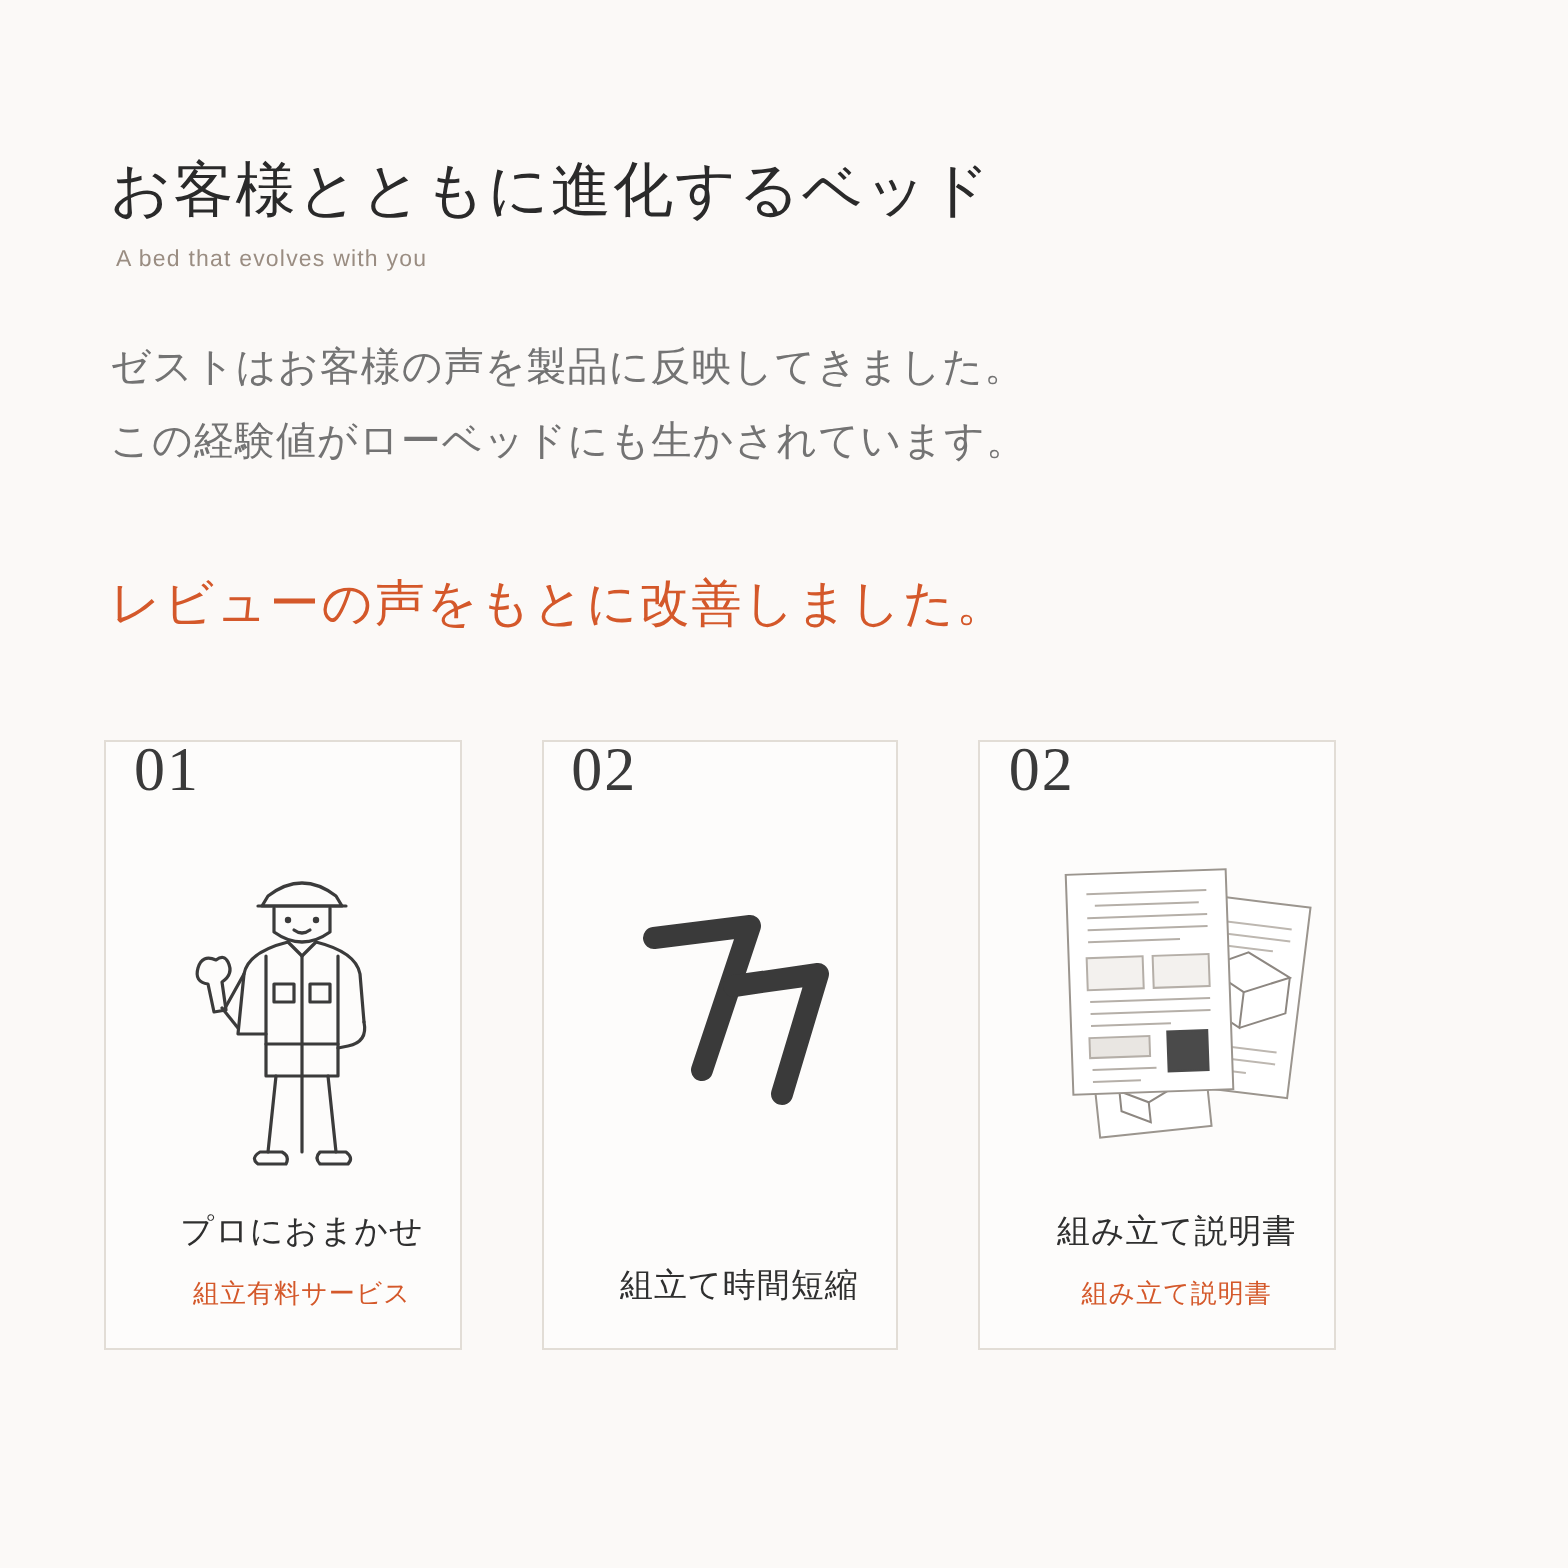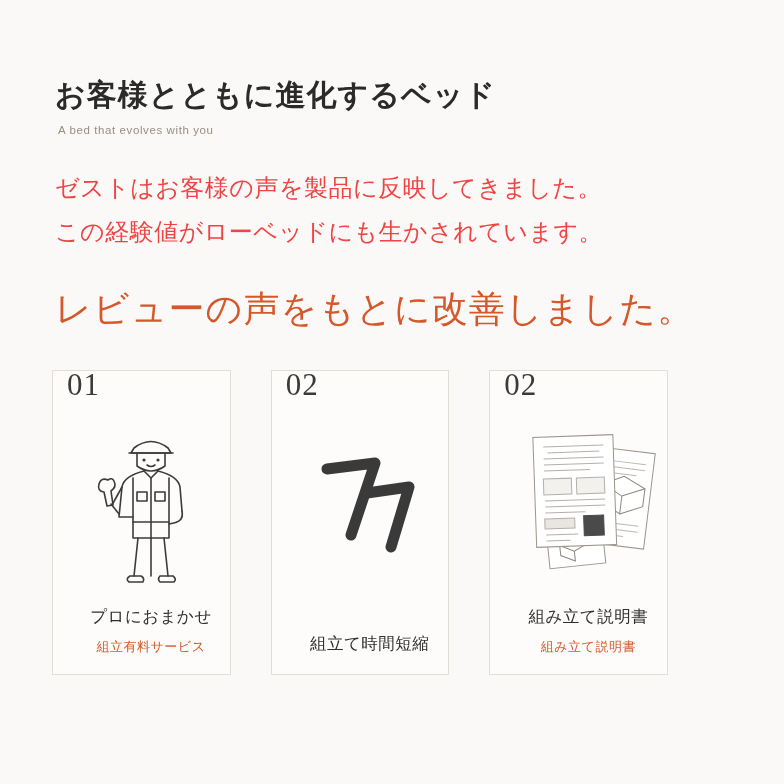--- a/index.html
+++ b/index.html
@@ -22,48 +22,48 @@
   }
 
   
   .headline {
     position: absolute;
     left: 55px;
     top: 75px;
     font-size: 30px;
     letter-spacing: 1px;
     color: #2a2a2a;
-    font-weight: 700;
+    font-weight: 400;
     white-space: nowrap;
   }
   .subheadline {
     position: absolute;
     left: 58px;
     top: 124px;
     font-family: Liberation Sans, sans-serif;
     font-size: 11.5px;
     letter-spacing: 0.6px;
     color: #9a8d82;
     white-space: nowrap;
   }
   .lead {
     position: absolute;
     left: 55px;
     top: 166px;
-    font-size: 24px;
+    font-size: 20px;
     line-height: 1.85;
-    color: #ef4444;
+    color: #737373;
     letter-spacing: 0.5px;
     white-space: nowrap;
   }
   .accent-line {
     position: absolute;
     left: 55px;
     top: 285px;
-    font-size: 36px;
+    font-size: 25px;
     letter-spacing: 1px;
     color: #d4582a;
     white-space: nowrap;
   }
 
   
   .cards {
     position: absolute;
     left: 52px;
     top: 370px;

